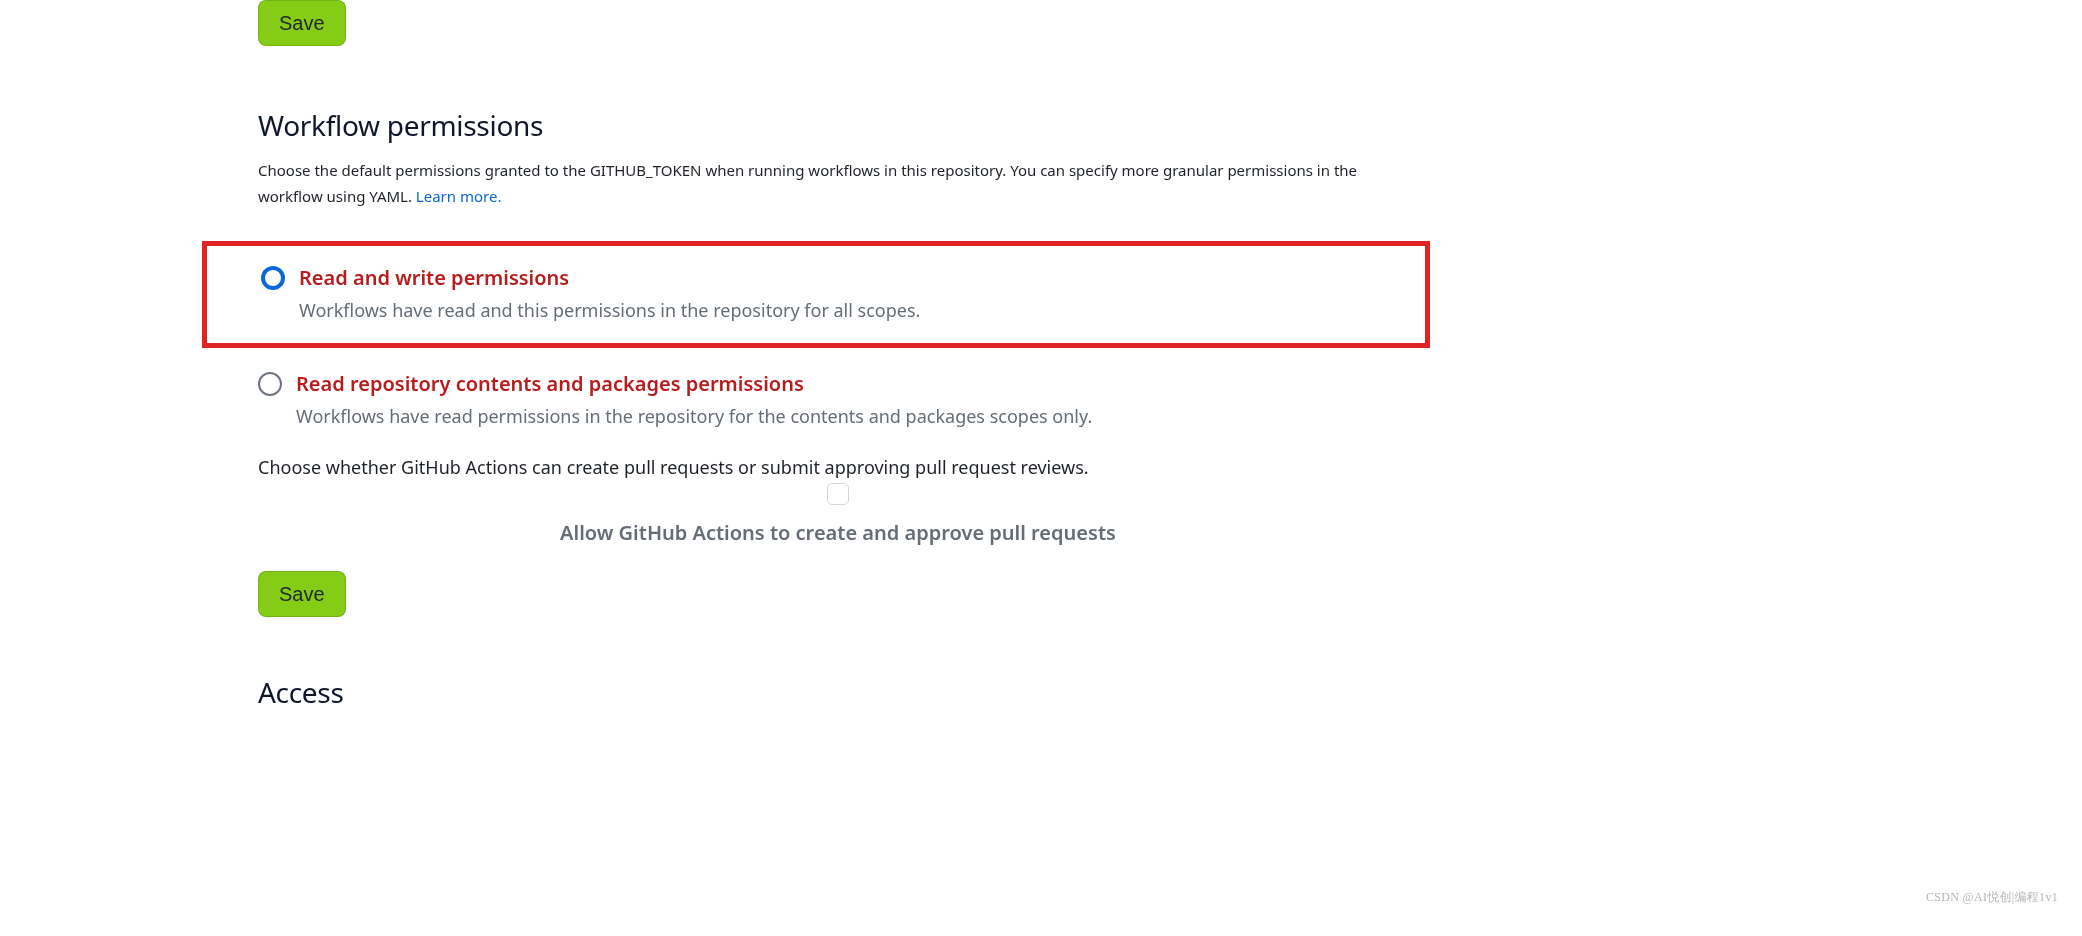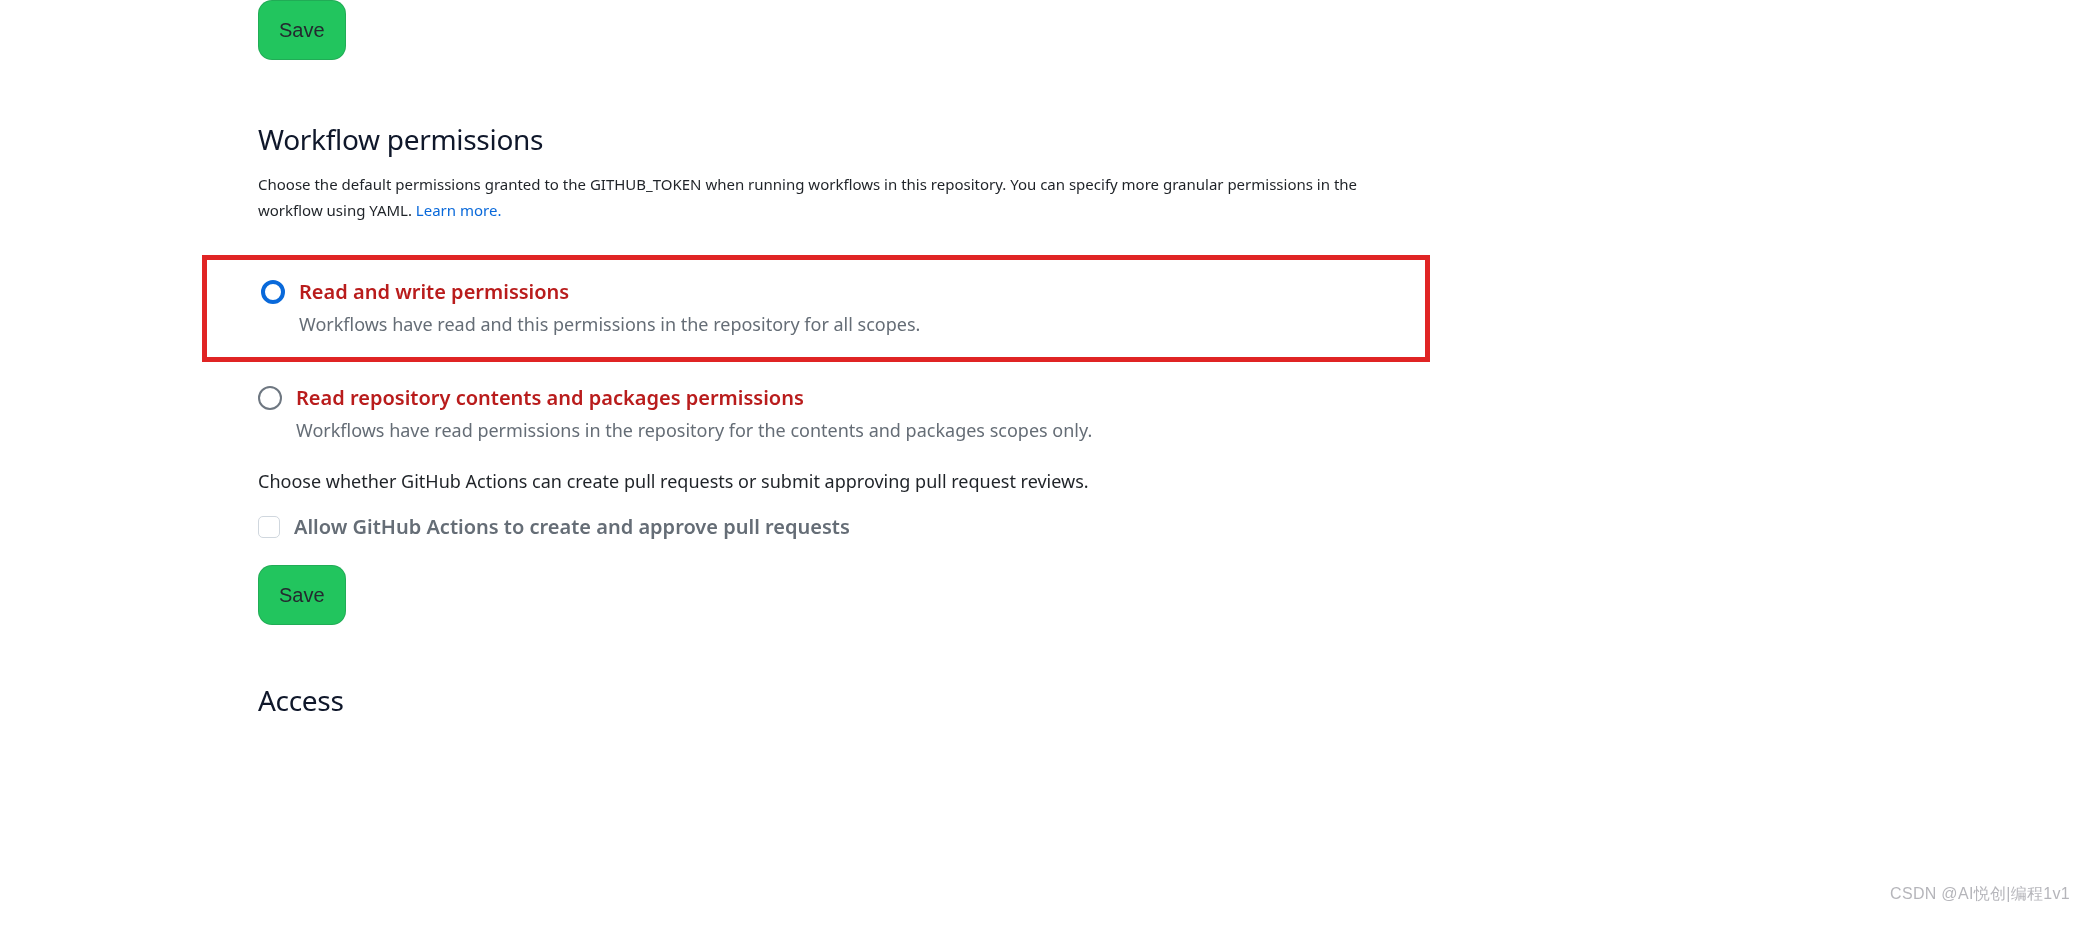--- a/index.html
+++ b/index.html
@@ -18,27 +18,27 @@
       overflow: hidden;
       position: relative;
     }
     .content {
       margin-left: 258px;
       padding-top: 0;
       max-width: 1160px;
     }
     .btn {
       display: inline-block;
-      padding: 15px 20px;
+      padding: 8px 20px;
       font-size: 20px;
       font-weight: 500;
       color: #24292f;
-      background-color: #22c55e;
+      background-color: #84cc16;
       border: 1px solid rgba(31,35,40,0.15);
-      border-radius: 14px;
+      border-radius: 8px;
       cursor: pointer;
       line-height: 1.4;
     }
     .section-heading {
       font-size: 28px;
       font-weight: 400;
       color: #0f172a;
       margin-top: 58px;
       margin-bottom: 12px;
       letter-spacing: -0.3px;
@@ -104,28 +104,29 @@
       line-height: 1.6;
     }
     .option-text {
       display: flex;
       flex-direction: column;
     }
     .secondary-para {
       font-size: 18px;
       color: #1f2328;
       margin-top: 22px;
-      margin-bottom: 18px;
+      margin-bottom: 2px;
       line-height: 1.6;
     }
     .checkbox-row {
       display: flex;
       align-items: center;
       gap: 14px;
       margin-bottom: 24px;
+      flex-direction: column;
     }
     .checkbox-box {
       width: 22px;
       height: 22px;
       min-width: 22px;
       border: 1px solid #d0d7de;
       border-radius: 5px;
       background: #ffffff;
     }
     .checkbox-label {
@@ -134,25 +135,25 @@
       color: #656d76;
       line-height: 1.4;
     }
     .access-intro {
       font-size: 18px;
       color: #1f2328;
       line-height: 1.7;
     }
     .watermark {
       position: absolute;
-      right: 12px;
+      right: 24px;
       bottom: 30px;
       color: rgba(120,120,130,0.55);
-      font-size: 16px;
-      font-family: Liberation Sans, sans-serif;
+      font-size: 12px;
+      font-family: Liberation Serif, serif;
       letter-spacing: 0.3px;
     }
     .option-wrap {
       padding-left: 0;
     }
   </style>
 </head>
 <body>
 
 <div class="content">

